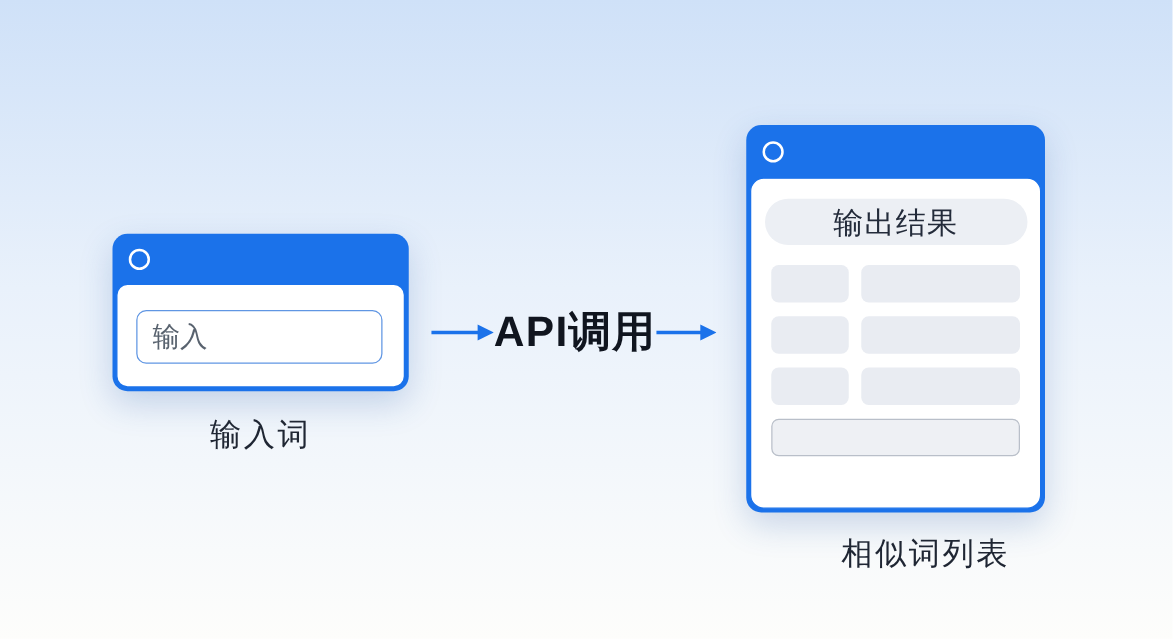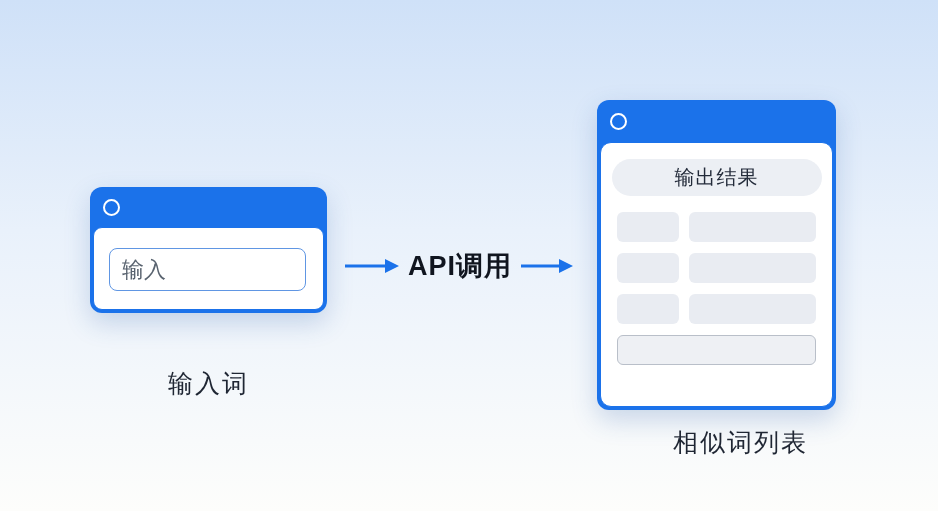--- a/index.html
+++ b/index.html
@@ -26,40 +26,40 @@
   .text-input{
     position:absolute;left:15px;top:20px;width:197px;height:43px;
     border:1.5px solid #6096e3;border-radius:8px;box-sizing:border-box;
     padding:0 12px;font-size:22px;color:#c2410c;background:#ffffff;outline:none;
     font-family:inherit;
   }
   .text-input::placeholder{color:#59636f;opacity:1;}
   .pill{
     margin:16px auto 0;width:210px;height:37px;border-radius:19px;
     background:#eceff4;display:flex;align-items:center;justify-content:center;
-    font-size:20px;color:#232b3a;font-weight:500;letter-spacing:1px;
+    font-size:24px;color:#232b3a;font-weight:500;letter-spacing:1px;
   }
   .rows{margin:16px 16px 0;}
   .row{display:flex;gap:10px;height:30px;margin-bottom:11px;}
   .block-s{width:62px;background:#e9ecf2;border-radius:6px;}
   .block-l{flex:1;background:#e9ecf2;border-radius:6px;}
   .bottom-box{
     margin:0 16px;height:30px;border-radius:6px;background:#eef0f4;
     border:1px solid #b9bfc9;box-sizing:border-box;
   }
   .flow{
     position:absolute;left:345px;top:240px;width:228px;height:52px;
     display:flex;align-items:center;justify-content:space-between;
   }
-  .api-label{font-size:27px;font-weight:700;color:#10151f;letter-spacing:1px;white-space:nowrap;}
+  .api-label{font-size:34px;font-weight:700;color:#10151f;letter-spacing:1px;white-space:nowrap;}
   .caption{
     position:absolute;text-align:center;font-size:25px;color:#1f2633;
     font-weight:500;letter-spacing:2px;
   }
-  .caption-left{left:90px;width:237px;top:331px;margin-top:36px;}
+  .caption-left{left:90px;width:237px;top:331px;}
   .caption-right{left:621px;width:239px;top:426px;}
   .arrow-svg{display:block;}
 </style>
 </head>
 <body>
 
 <div class="window win-left">
   <div class="titlebar">
     <span class="ring"></span>
   </div>

